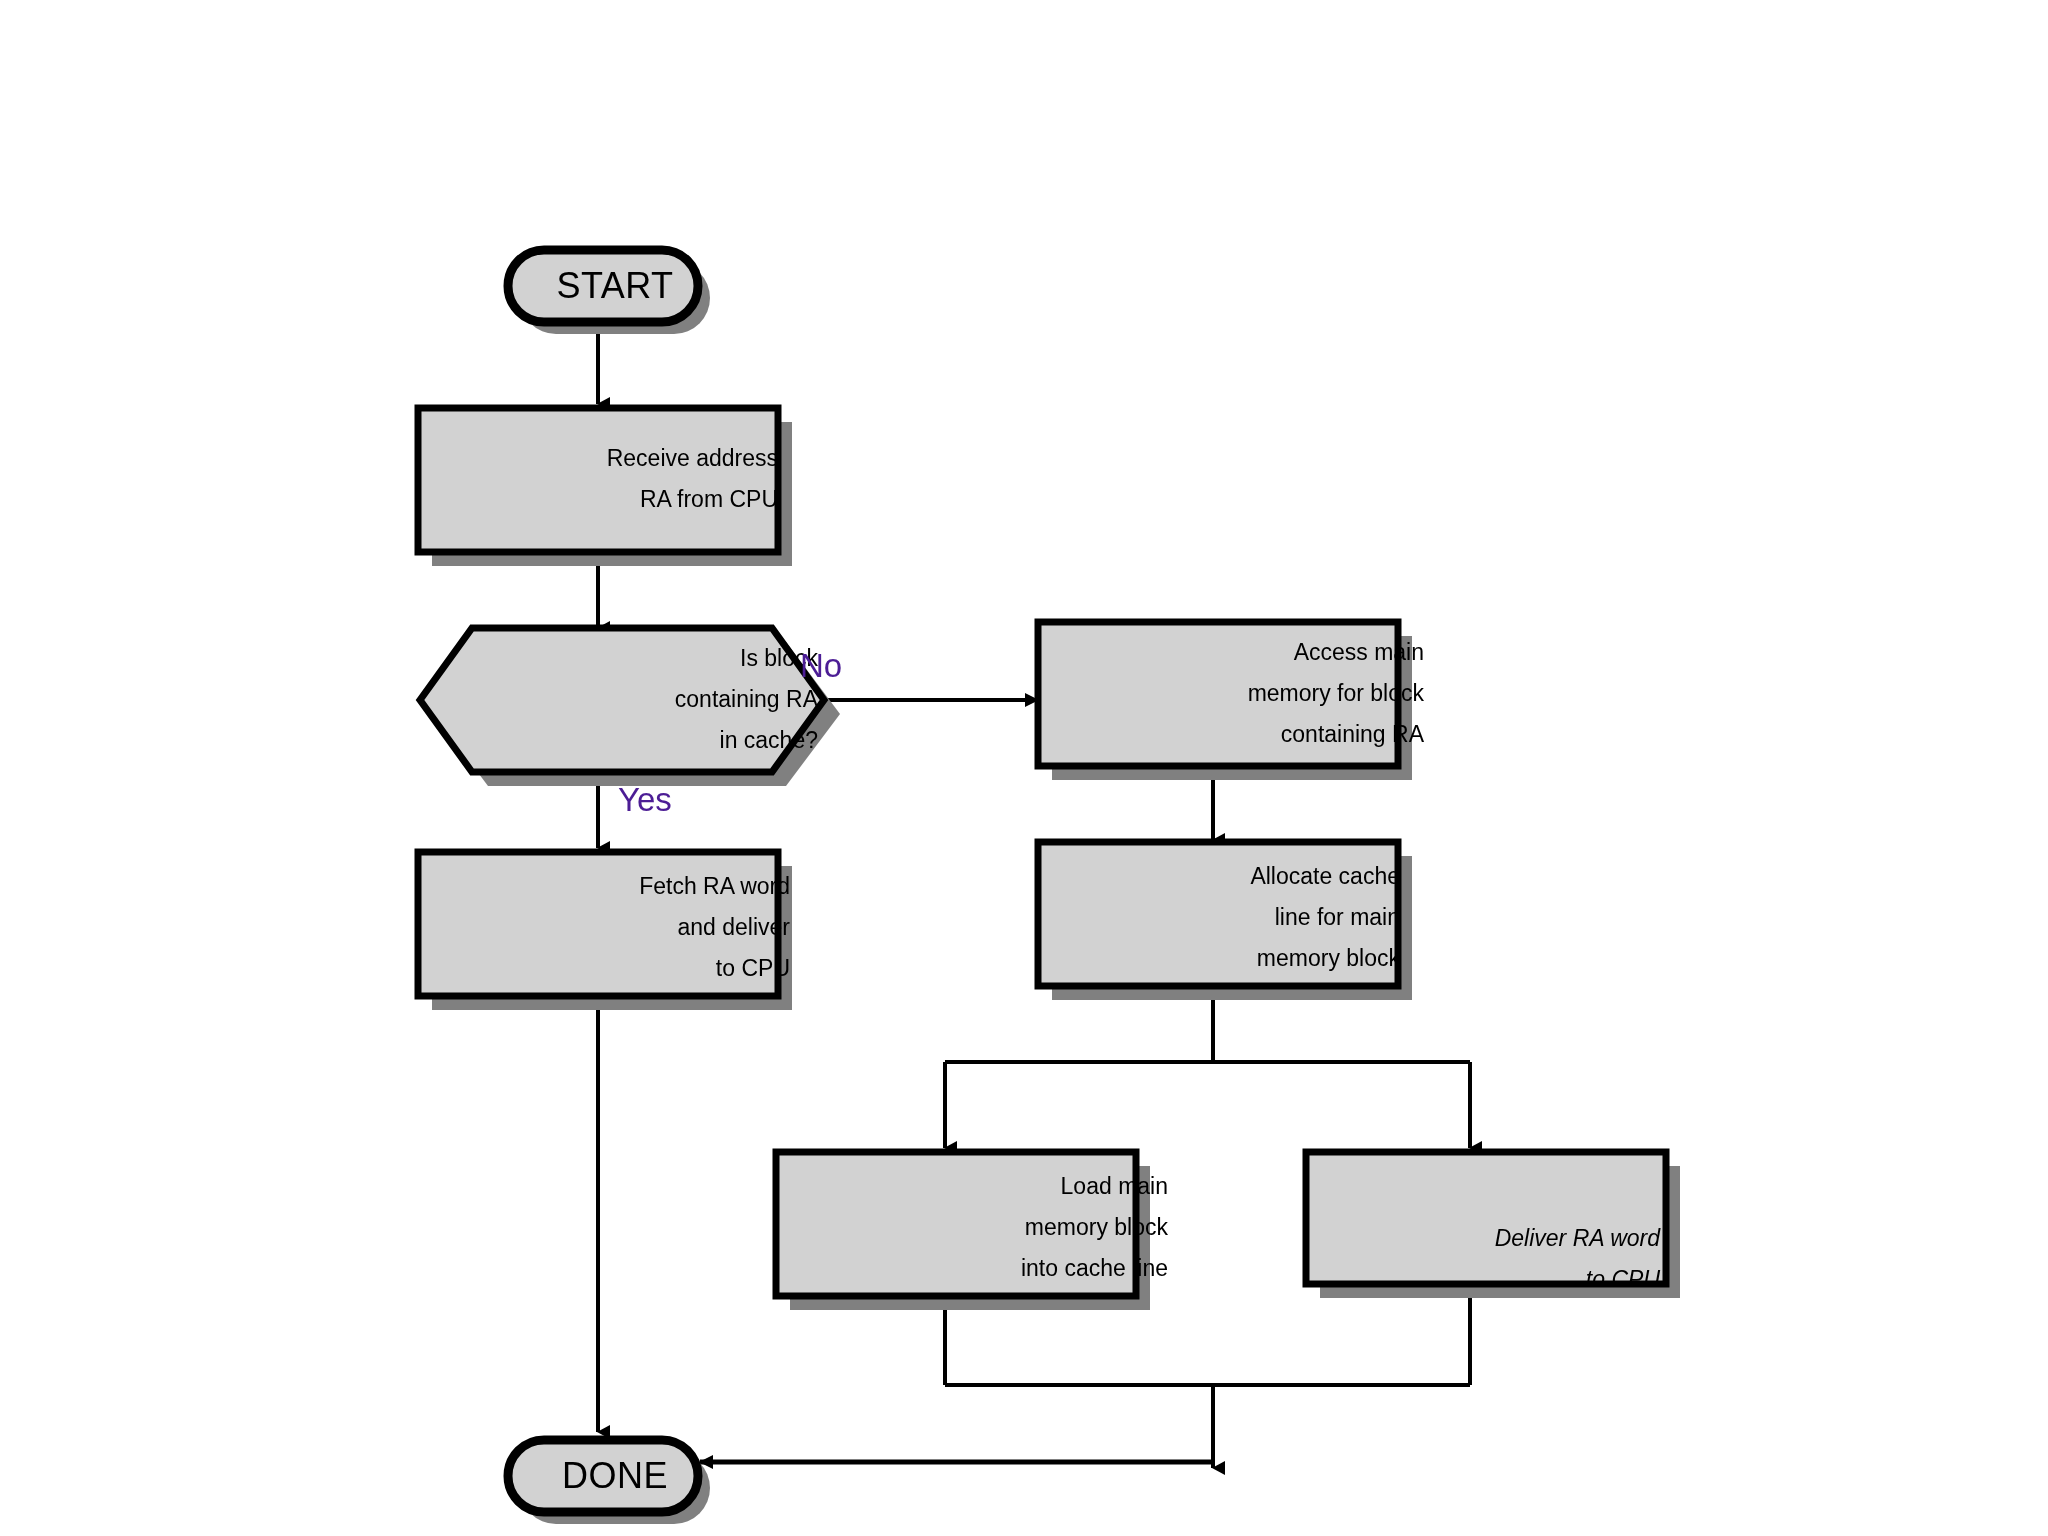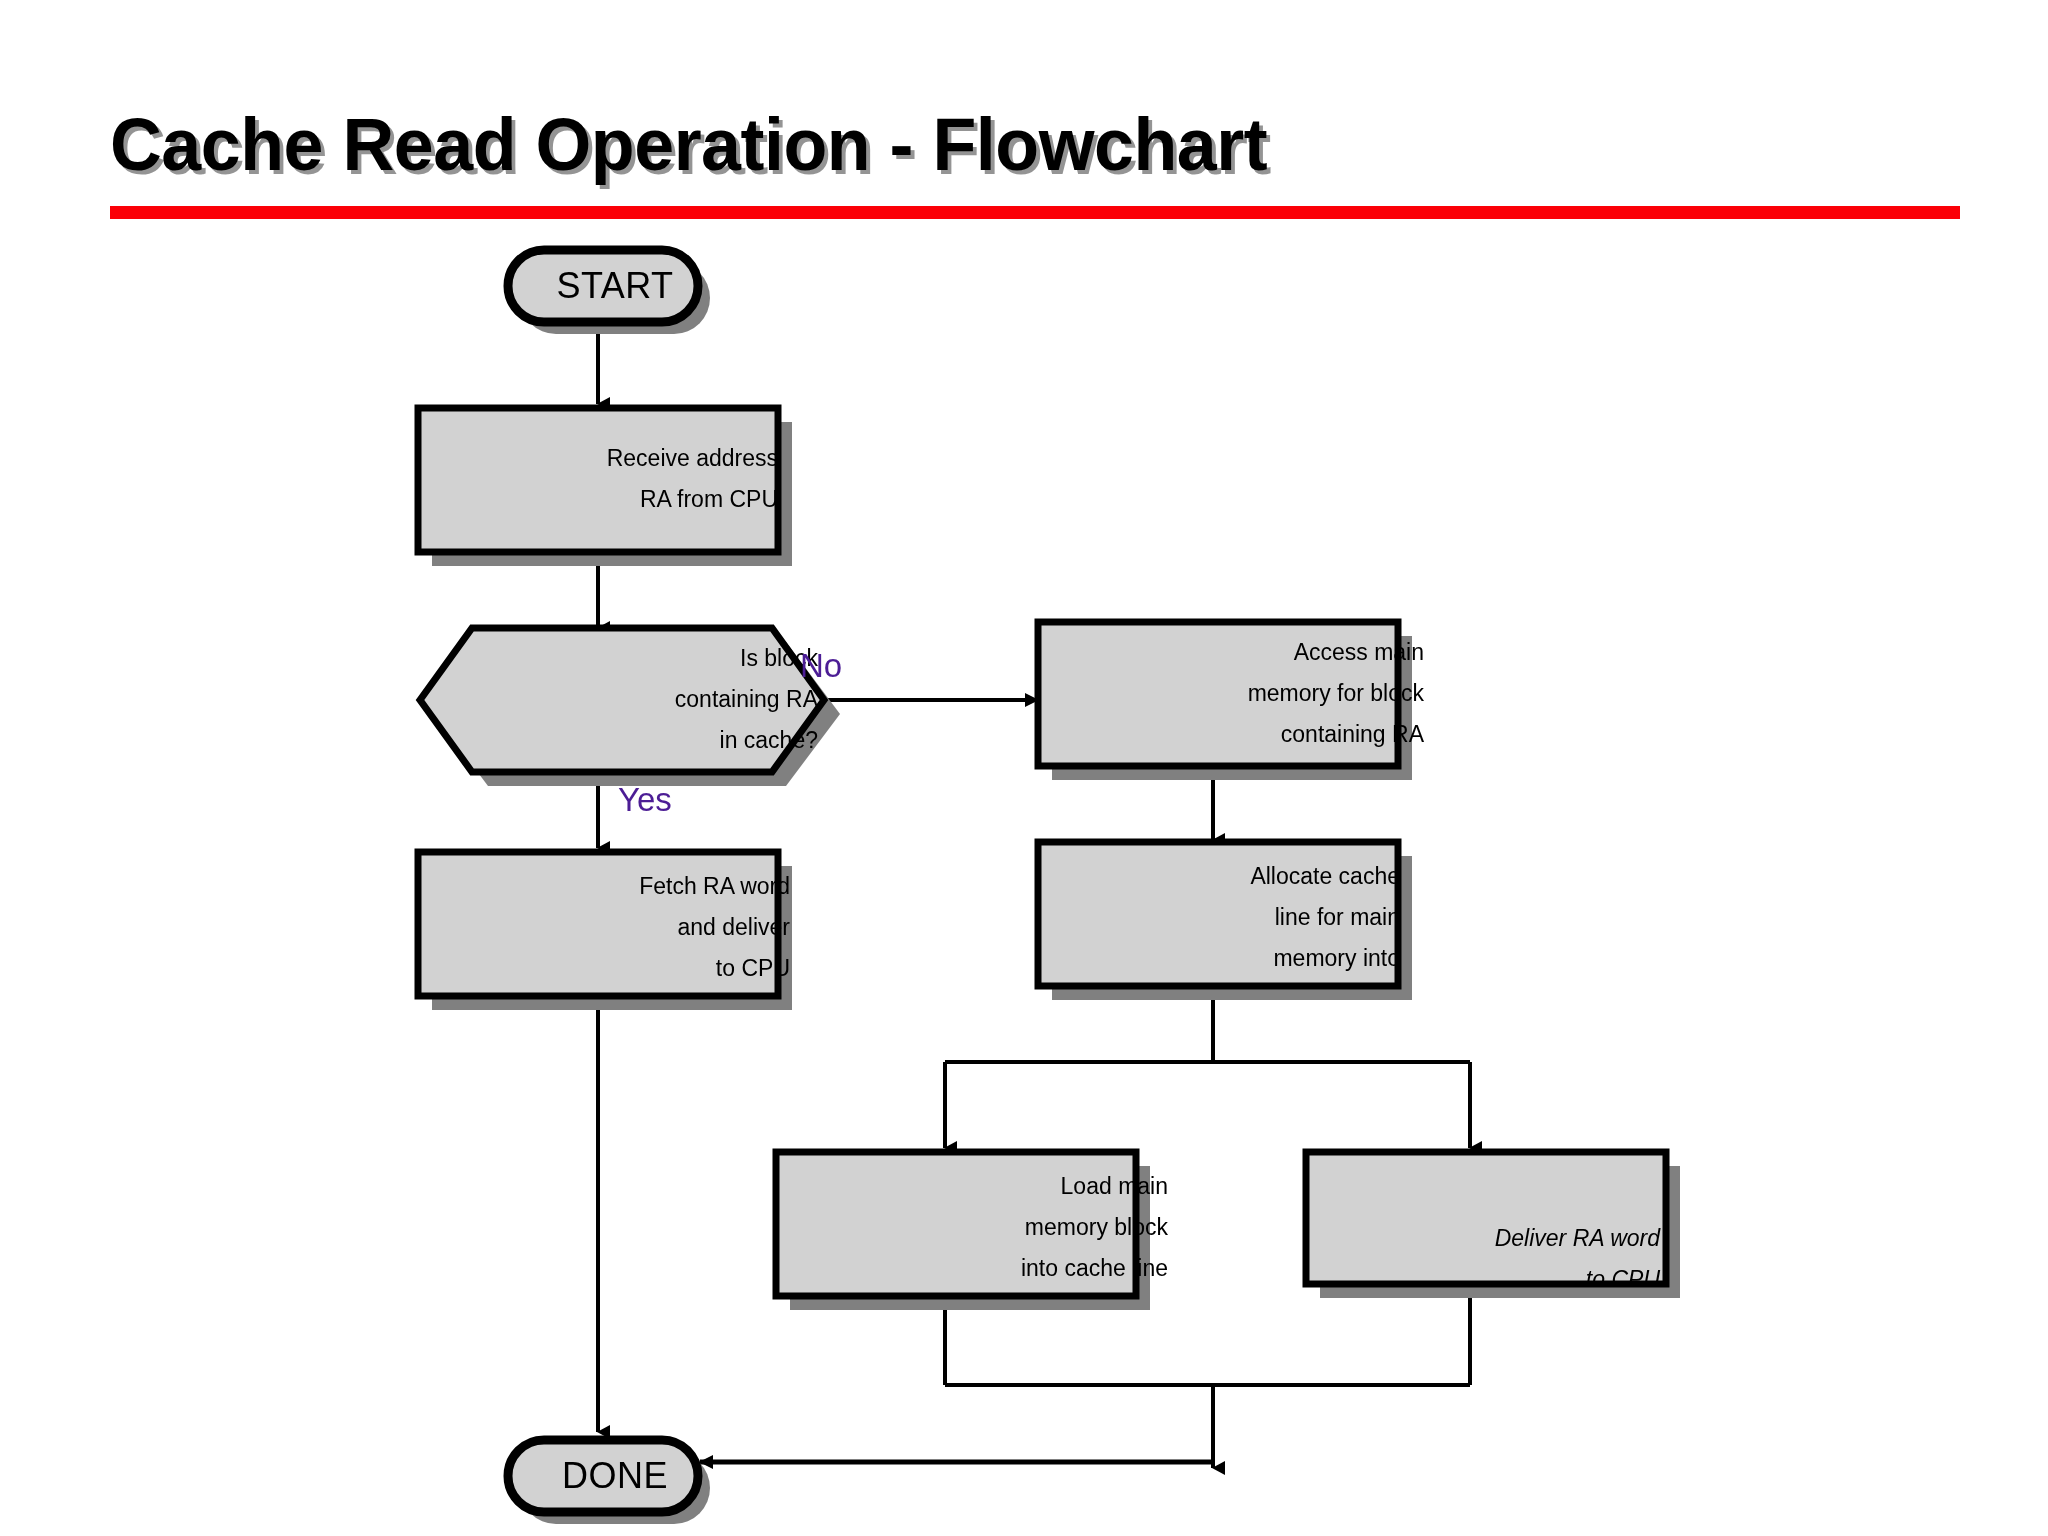--- a/index.html
+++ b/index.html
@@ -89,24 +89,20 @@
     font-family: "Liberation Sans", sans-serif;
     font-size: 33px;
     line-height: 36px;
   }
 </style>
 </head>
 <body>
 
 <div id="slide">
 
-  <div id="title-block">
-    <div id="page-title">Cache Read Operation - Flowchart</div>
-    <div id="title-rule"></div>
-  </div>
 
   <div id="flow">
 
     <svg viewBox="0 0 2048 1536">
       <defs>
         <marker id="arrow-down" markerWidth="16" markerHeight="16" refX="8" refY="13" orient="auto" markerUnits="userSpaceOnUse">
           <path d="M1,1 L15,1 L8,14 Z" fill="#000000"></path>
         </marker>
         <marker id="arrow-right" markerWidth="16" markerHeight="16" refX="14" refY="8" orient="auto" markerUnits="userSpaceOnUse">
           <path d="M1,1 L15,8 L1,15 Z" fill="#000000"></path>
@@ -188,21 +184,21 @@
     <div class="node-label" style="left:1082px; top:632px; width:310px;margin-left:32px;">Access main
 memory for block
 containing RA</div>
 
     <div class="node-label" style="left:500px; top:866px; width:290px;">Fetch RA word
 and deliver
 to CPU</div>
 
     <div class="node-label" style="left:1090px; top:856px; width:310px;">Allocate cache
 line for main
-memory into</div>
+memory block</div>
 
     <div class="node-label" style="left:868px; top:1166px; width:300px;">Load main
 memory block
 into cache line</div>
 
     <div class="node-label" style="left:1340px; top:1218px; width:320px;font-style:italic;">Deliver RA word
 to CPU</div>
 
     <div class="node-label terminal-label" style="left:540px; top:1456px; width:150px; text-align:center;">DONE</div>
 

